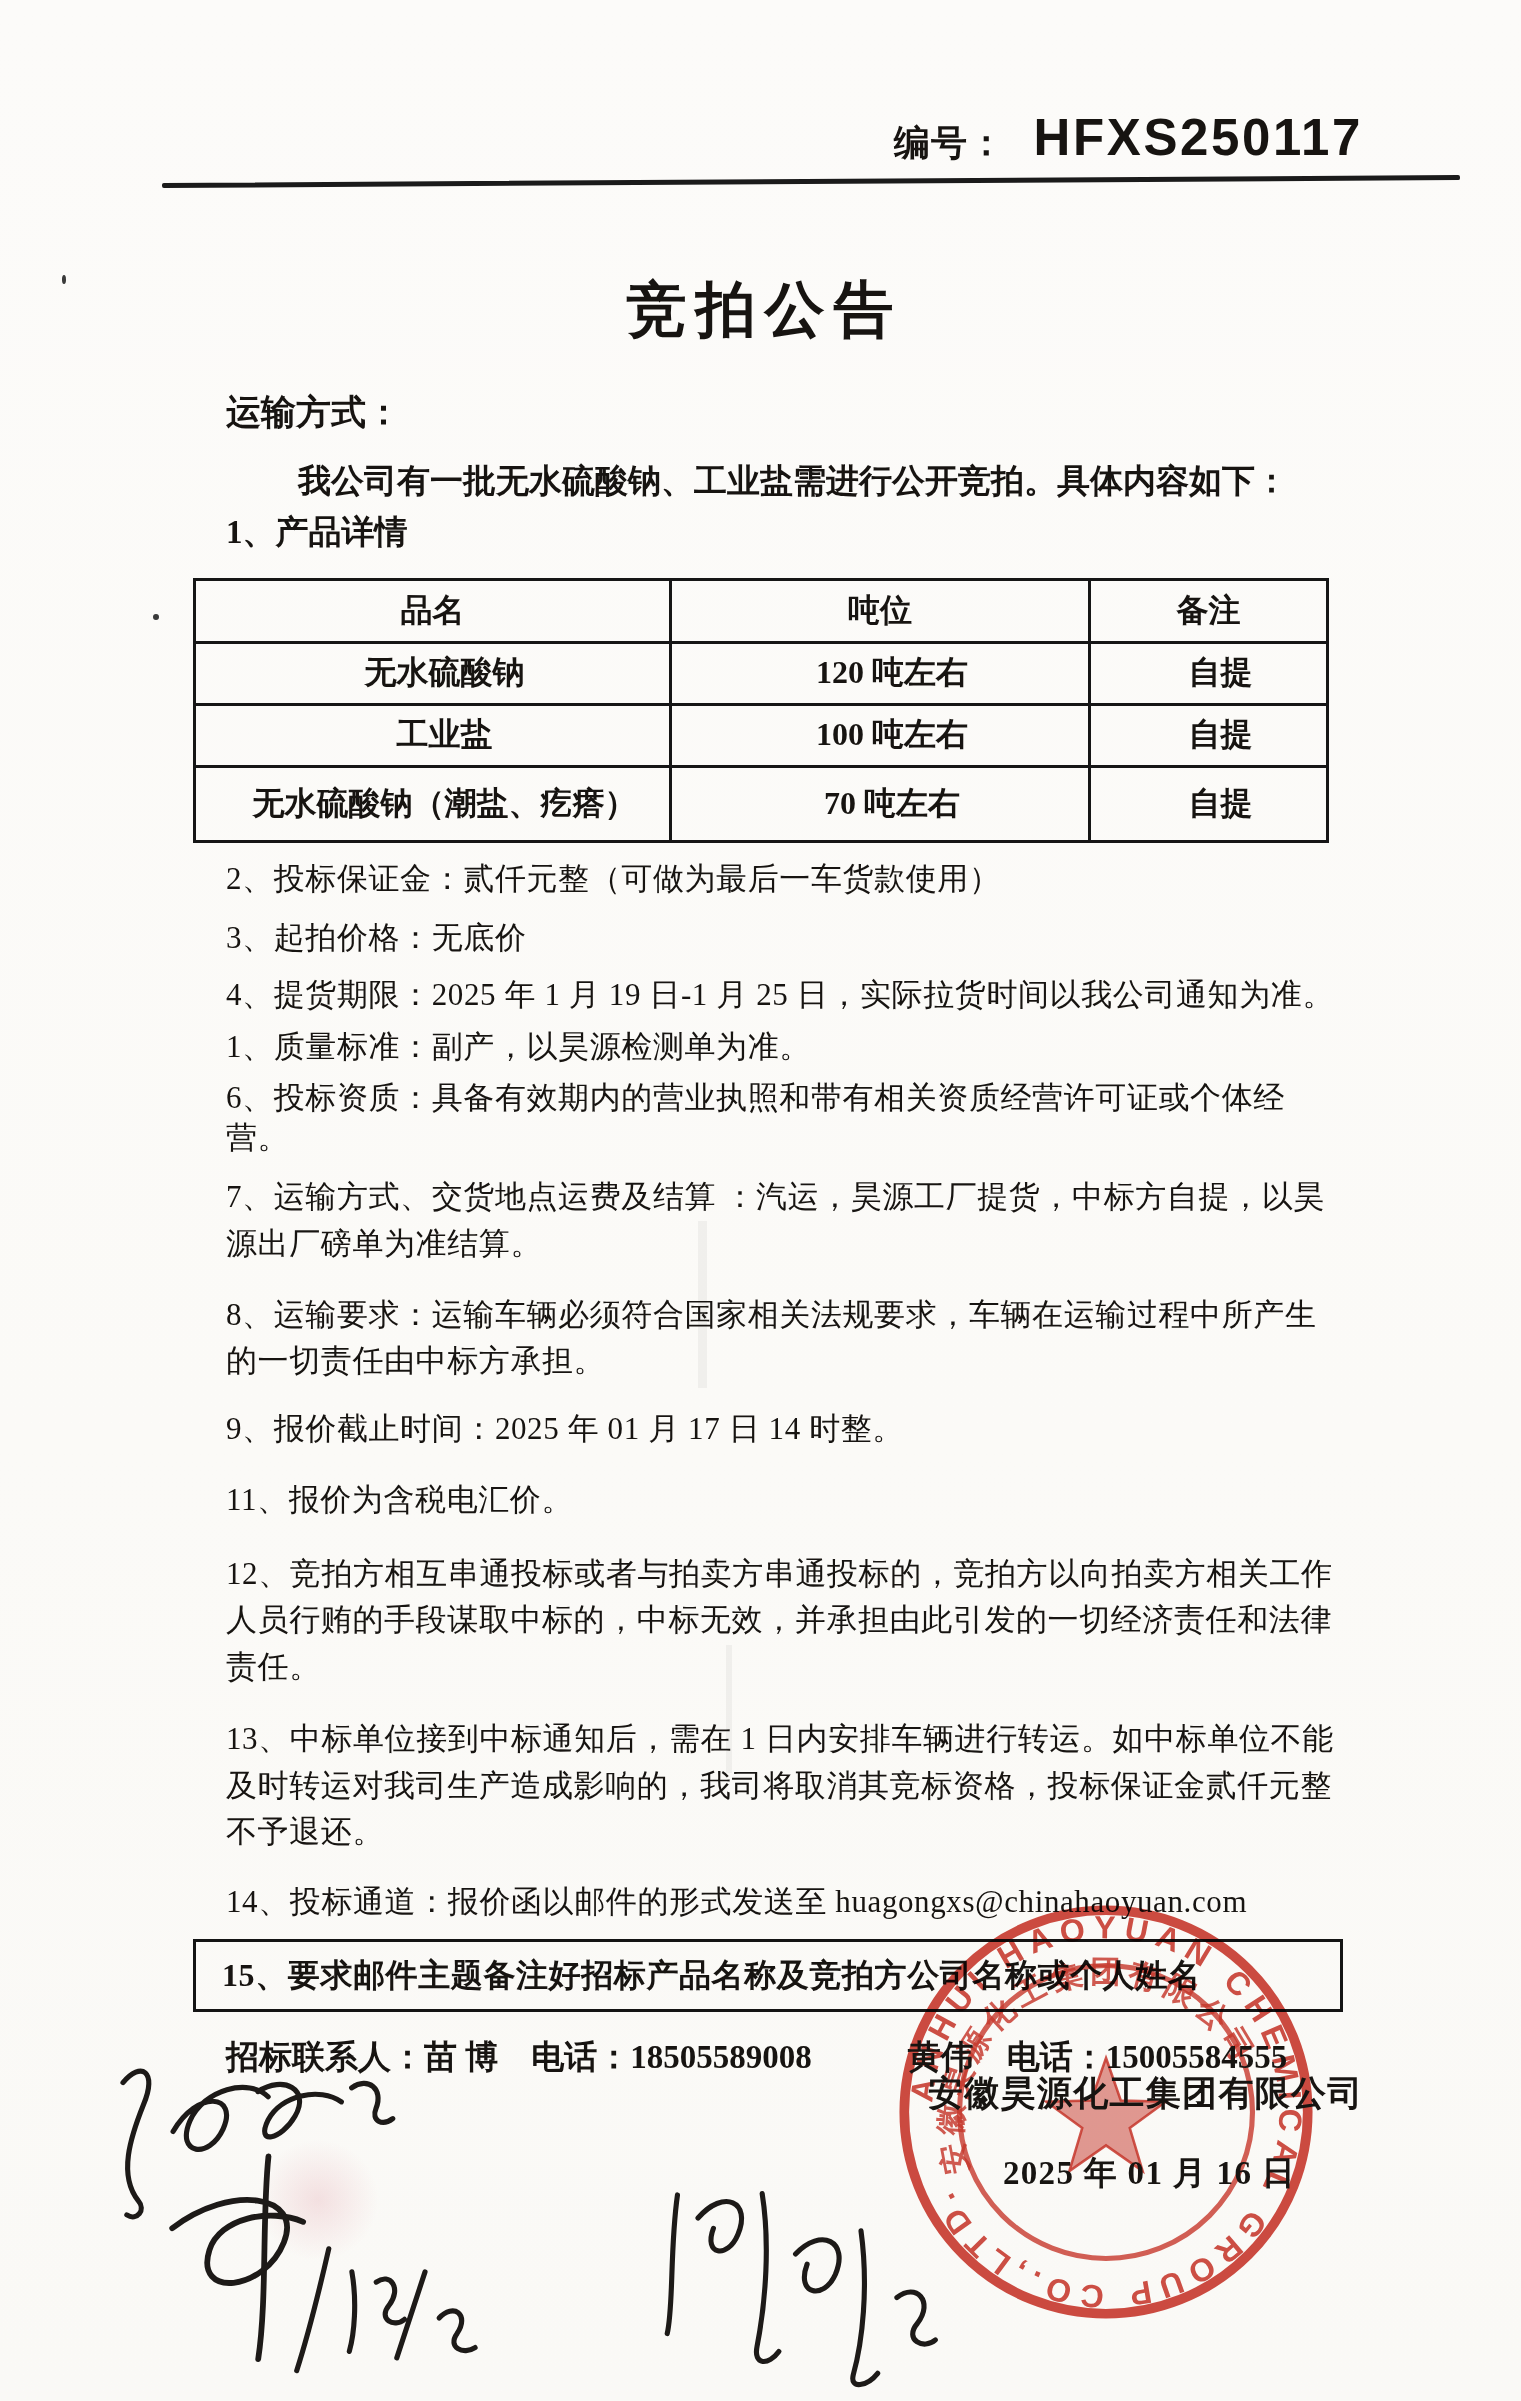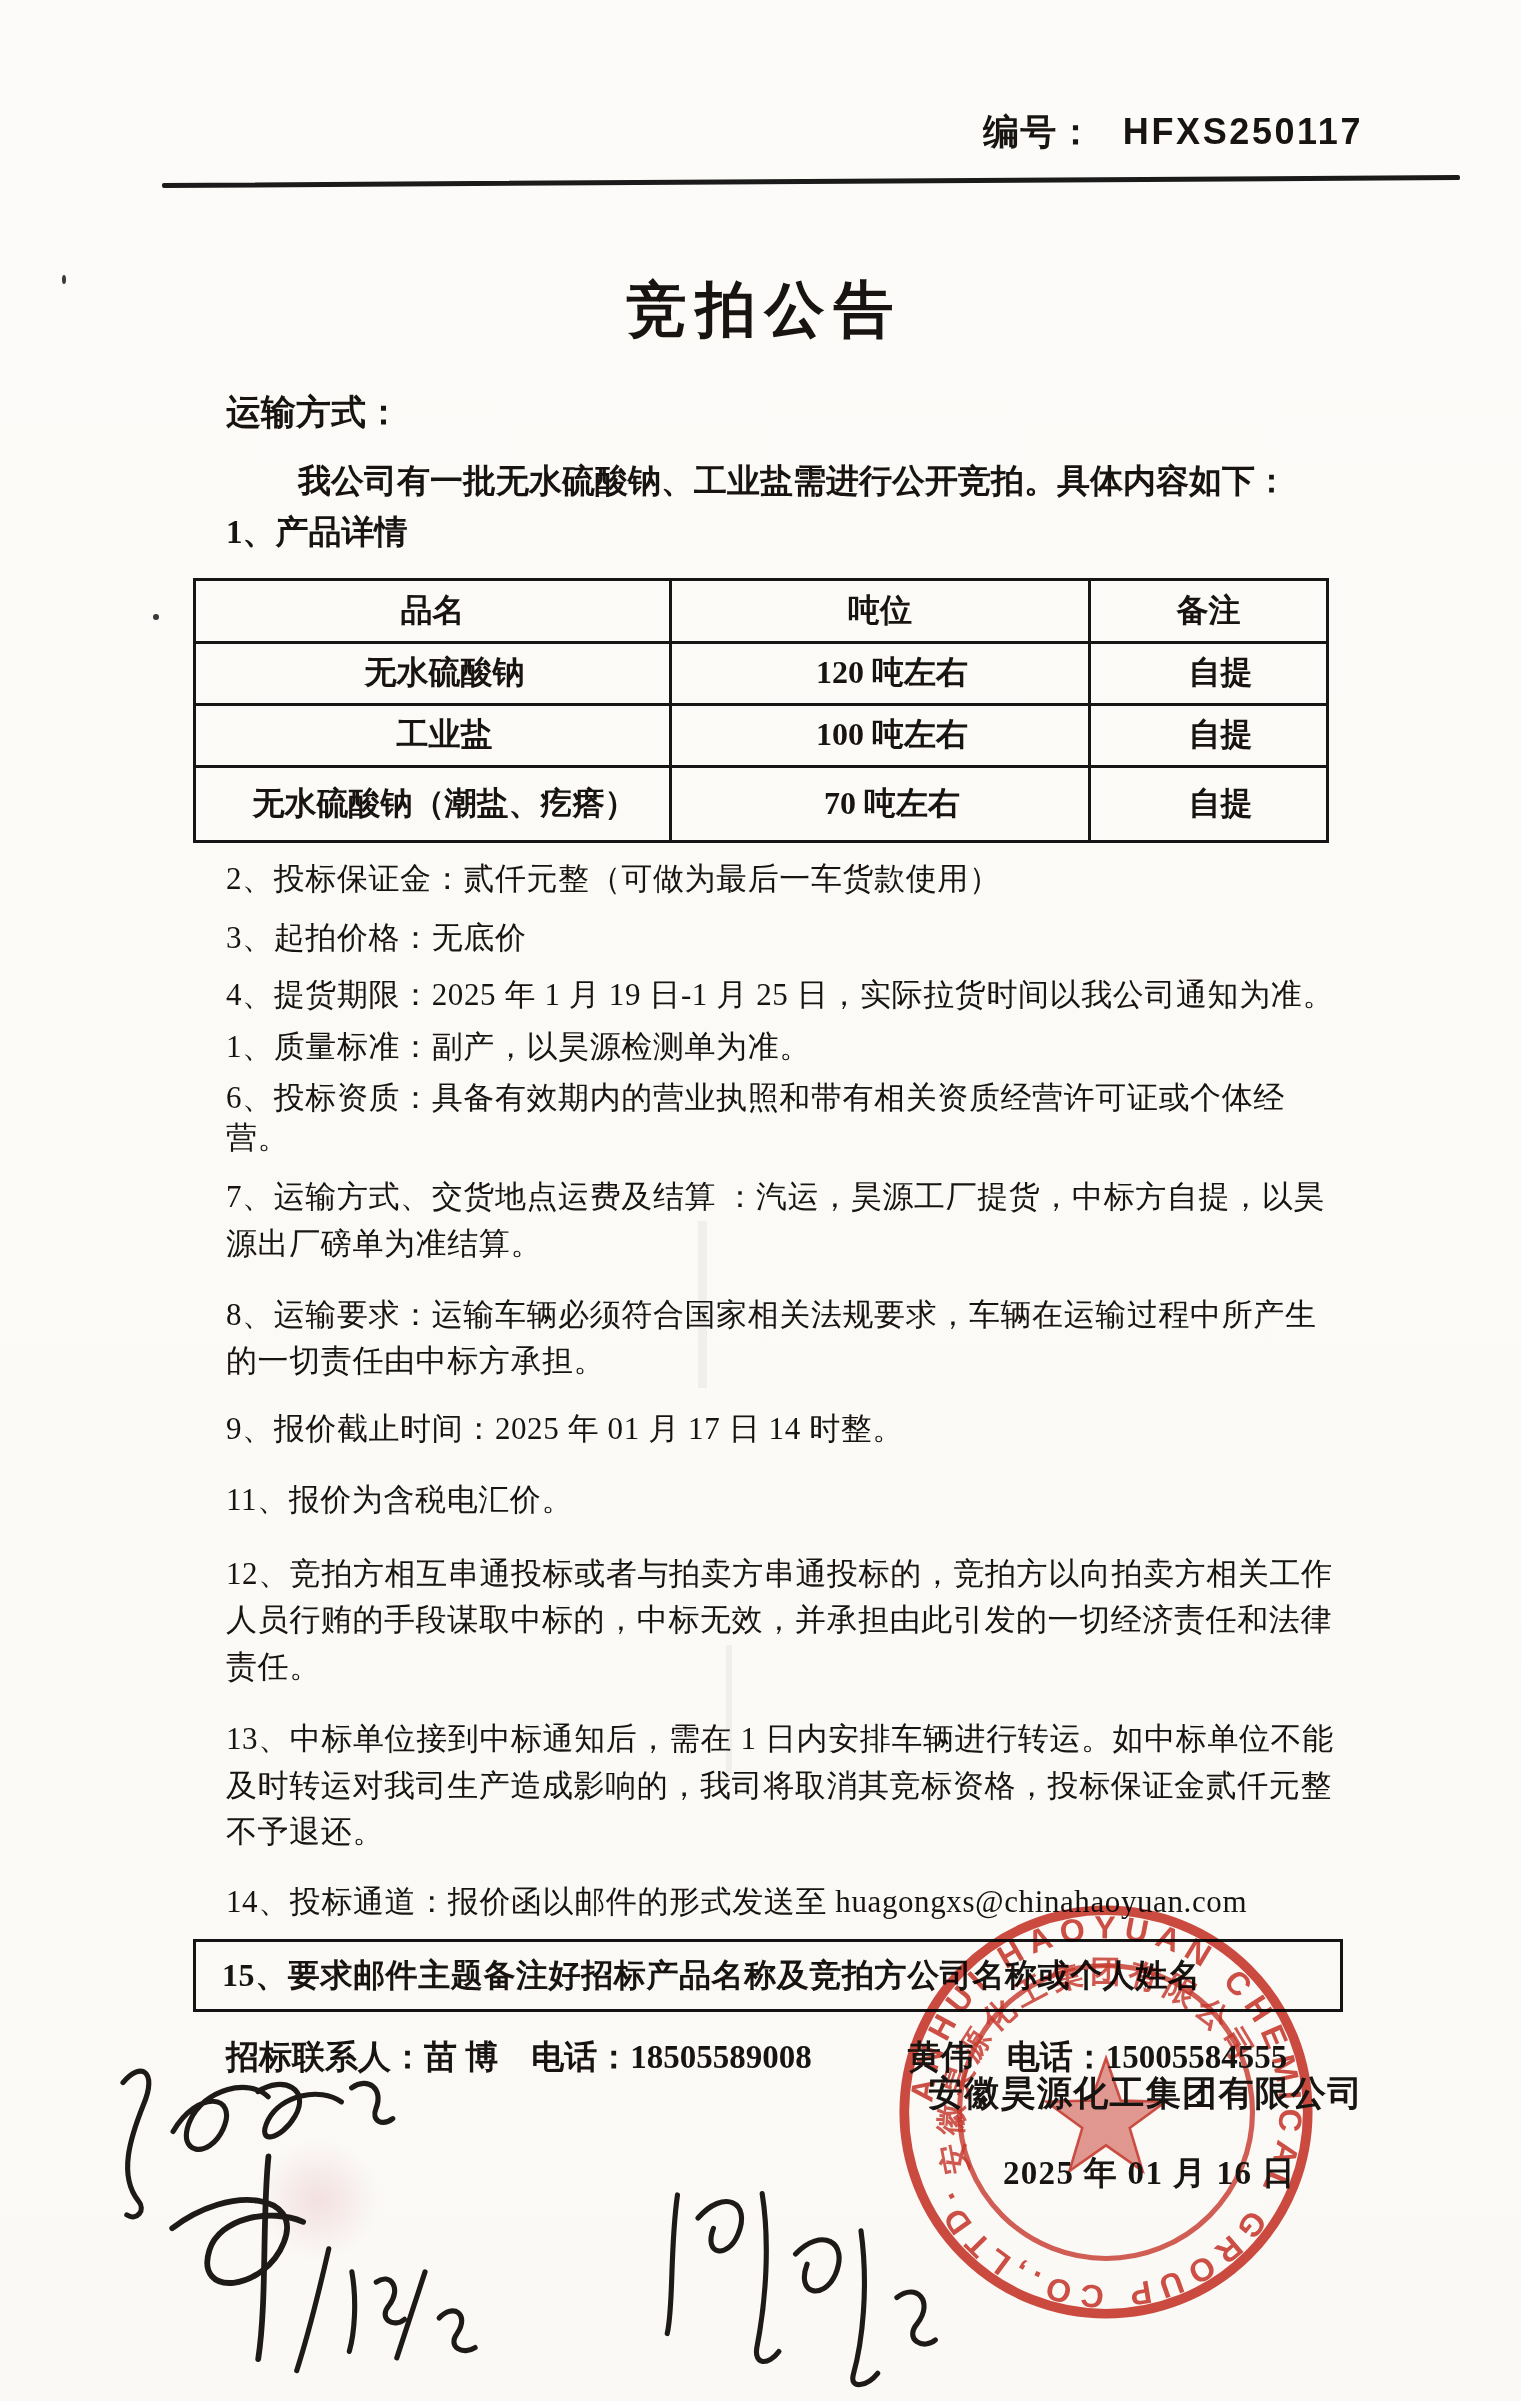--- a/index.html
+++ b/index.html
@@ -11,21 +11,21 @@
     font-family:"Liberation Serif","DejaVu Serif",serif;
     color:#171411;
     overflow:hidden;
   }
   
   .doc-number{
     position:absolute;top:108px;right:158px;
     display:flex;align-items:baseline;gap:28px;
     font-weight:700;font-size:36px;letter-spacing:1.3px;white-space:pre;
   }
-  .doc-number .val{font-size:36px;letter-spacing:2.6px;font-family:"Liberation Sans","DejaVu Sans",sans-serif;}
+  .doc-number .val{font-size:51px;letter-spacing:2.6px;font-family:"Liberation Sans","DejaVu Sans",sans-serif;}
   .header-rule{
     position:absolute;left:162px;top:179px;width:1298px;height:4.5px;
     background:#1b1b1b;transform:rotate(-0.35deg);border-radius:1.9px;
   }
   .title{
     position:absolute;left:8px;right:0;top:270px;margin:0;
     text-align:center;font-size:60px;font-weight:700;letter-spacing:9px;
   }
   
   .content{position:absolute;left:193px;top:392px;width:1147px;}

